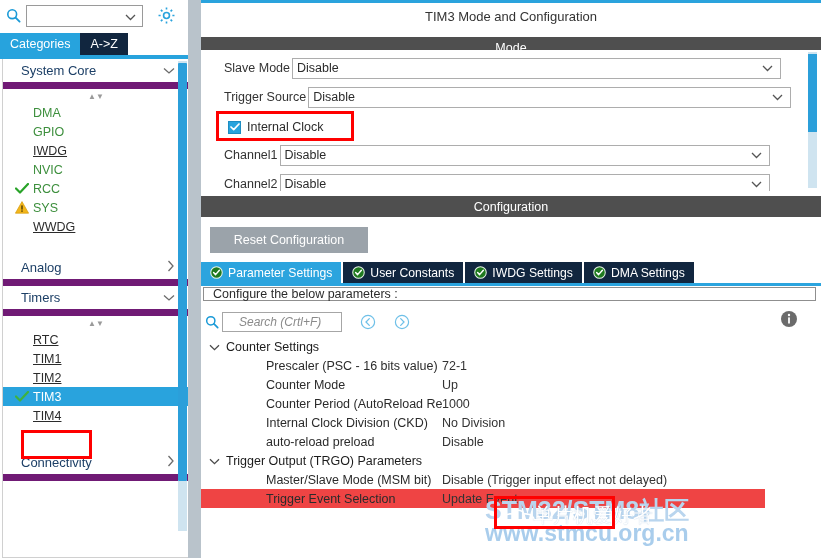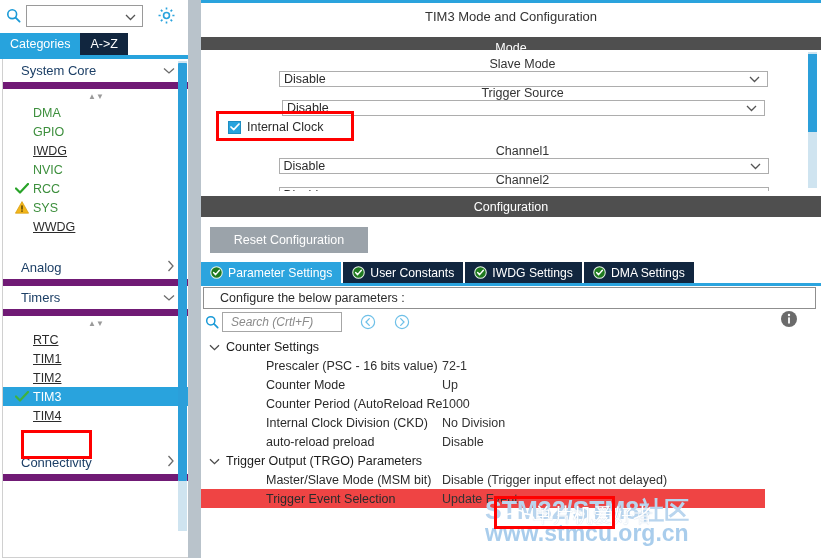--- a/index.html
+++ b/index.html
@@ -113,21 +113,20 @@
   #mode-bar { top: 37px; }
   #config-bar { top: 196px; }
 
   #mode-body {
     position: absolute; left: 0; top: 50px; width: 620px; height: 141px;
     background: #fff; overflow: hidden;
   }
   .mrow {
     display: flex; align-items: center; height: 22px; margin: 7px 0 0 0;
     padding-left: 23px;
-    flex-direction: column;
   }
   .mlabel { font-size: 12.5px; color: #333; white-space: nowrap; }
   .mcombo {
     position: relative; height: 21px; background: #fff;
     border: 1px solid #adadad; margin-left: 2px;
     display: flex; align-items: center; padding-left: 4px;
     font-size: 12.5px; color: #2b2b2b; width: 489px;
   }
   .mcombo .chev { position: absolute; right: 7px; top: 50%; transform: translateY(-50%); color: #555; }
   .mcombo.w-slave { width: 489px; }
@@ -161,30 +160,30 @@
     height: 21px; display: flex; align-items: center; padding: 0 9px;
     font-size: 12.2px; color: #ffffff; cursor: pointer; white-space: nowrap;
     margin-right: 2px;
   }
   .ctab.active { background: #2ba4de; }
   .ctab.inactive { background: #11263f; }
   .ctab .tico { margin-right: 5px; display: flex; align-items: center; }
   .tabs-underline { position: absolute; left: 0; top: 66px; width: 620px; height: 3px; background: #2ba4de; }
 
   .cfg-note {
-    position: absolute; left: 2px; top: 70px; width: 613px; height: 22px;
+    position: absolute; left: 2px; top: 70px; width: 613px; height: 14px;
     border: 1px solid #8f8f8f; background: #fff; font-size: 12.5px;
-    color: #2b2b2b; display: flex; align-items: center; padding-left: 16px;
+    color: #2b2b2b; display: flex; align-items: center; padding-left: 9px;
   }
   .searchrow2 { position: absolute; left: 4px; top: 94px; height: 22px; display: flex; align-items: center; }
   .s2-mag { color: #1a9ad7; margin-right: 3px; display: flex; align-items: center; }
   .s2-input {
     width: 120px; height: 20px; border: 1px solid #a6a6a6; background: #fff;
     font-size: 12px; color: #8a8a8a; font-style: italic;
-    display: flex; align-items: center; padding-left: 8px;
+    display: flex; align-items: center; padding-left: 16px;
   }
   .navbtn { margin-left: 18px; display: flex; align-items: center; cursor: pointer; }
   .info-ico { position: absolute; right: 23px; top: 93px; cursor: pointer; }
 
   .plist { position: absolute; left: 0; top: 120px; width: 564px; }
   .sect {
     height: 19px; display: flex; align-items: center; font-size: 12.5px;
     color: #1c1c1c; padding-left: 8px; cursor: pointer;
   }
   .sect .schev { color: #4a4a4a; margin-right: 6px; font-size: 11px; }

